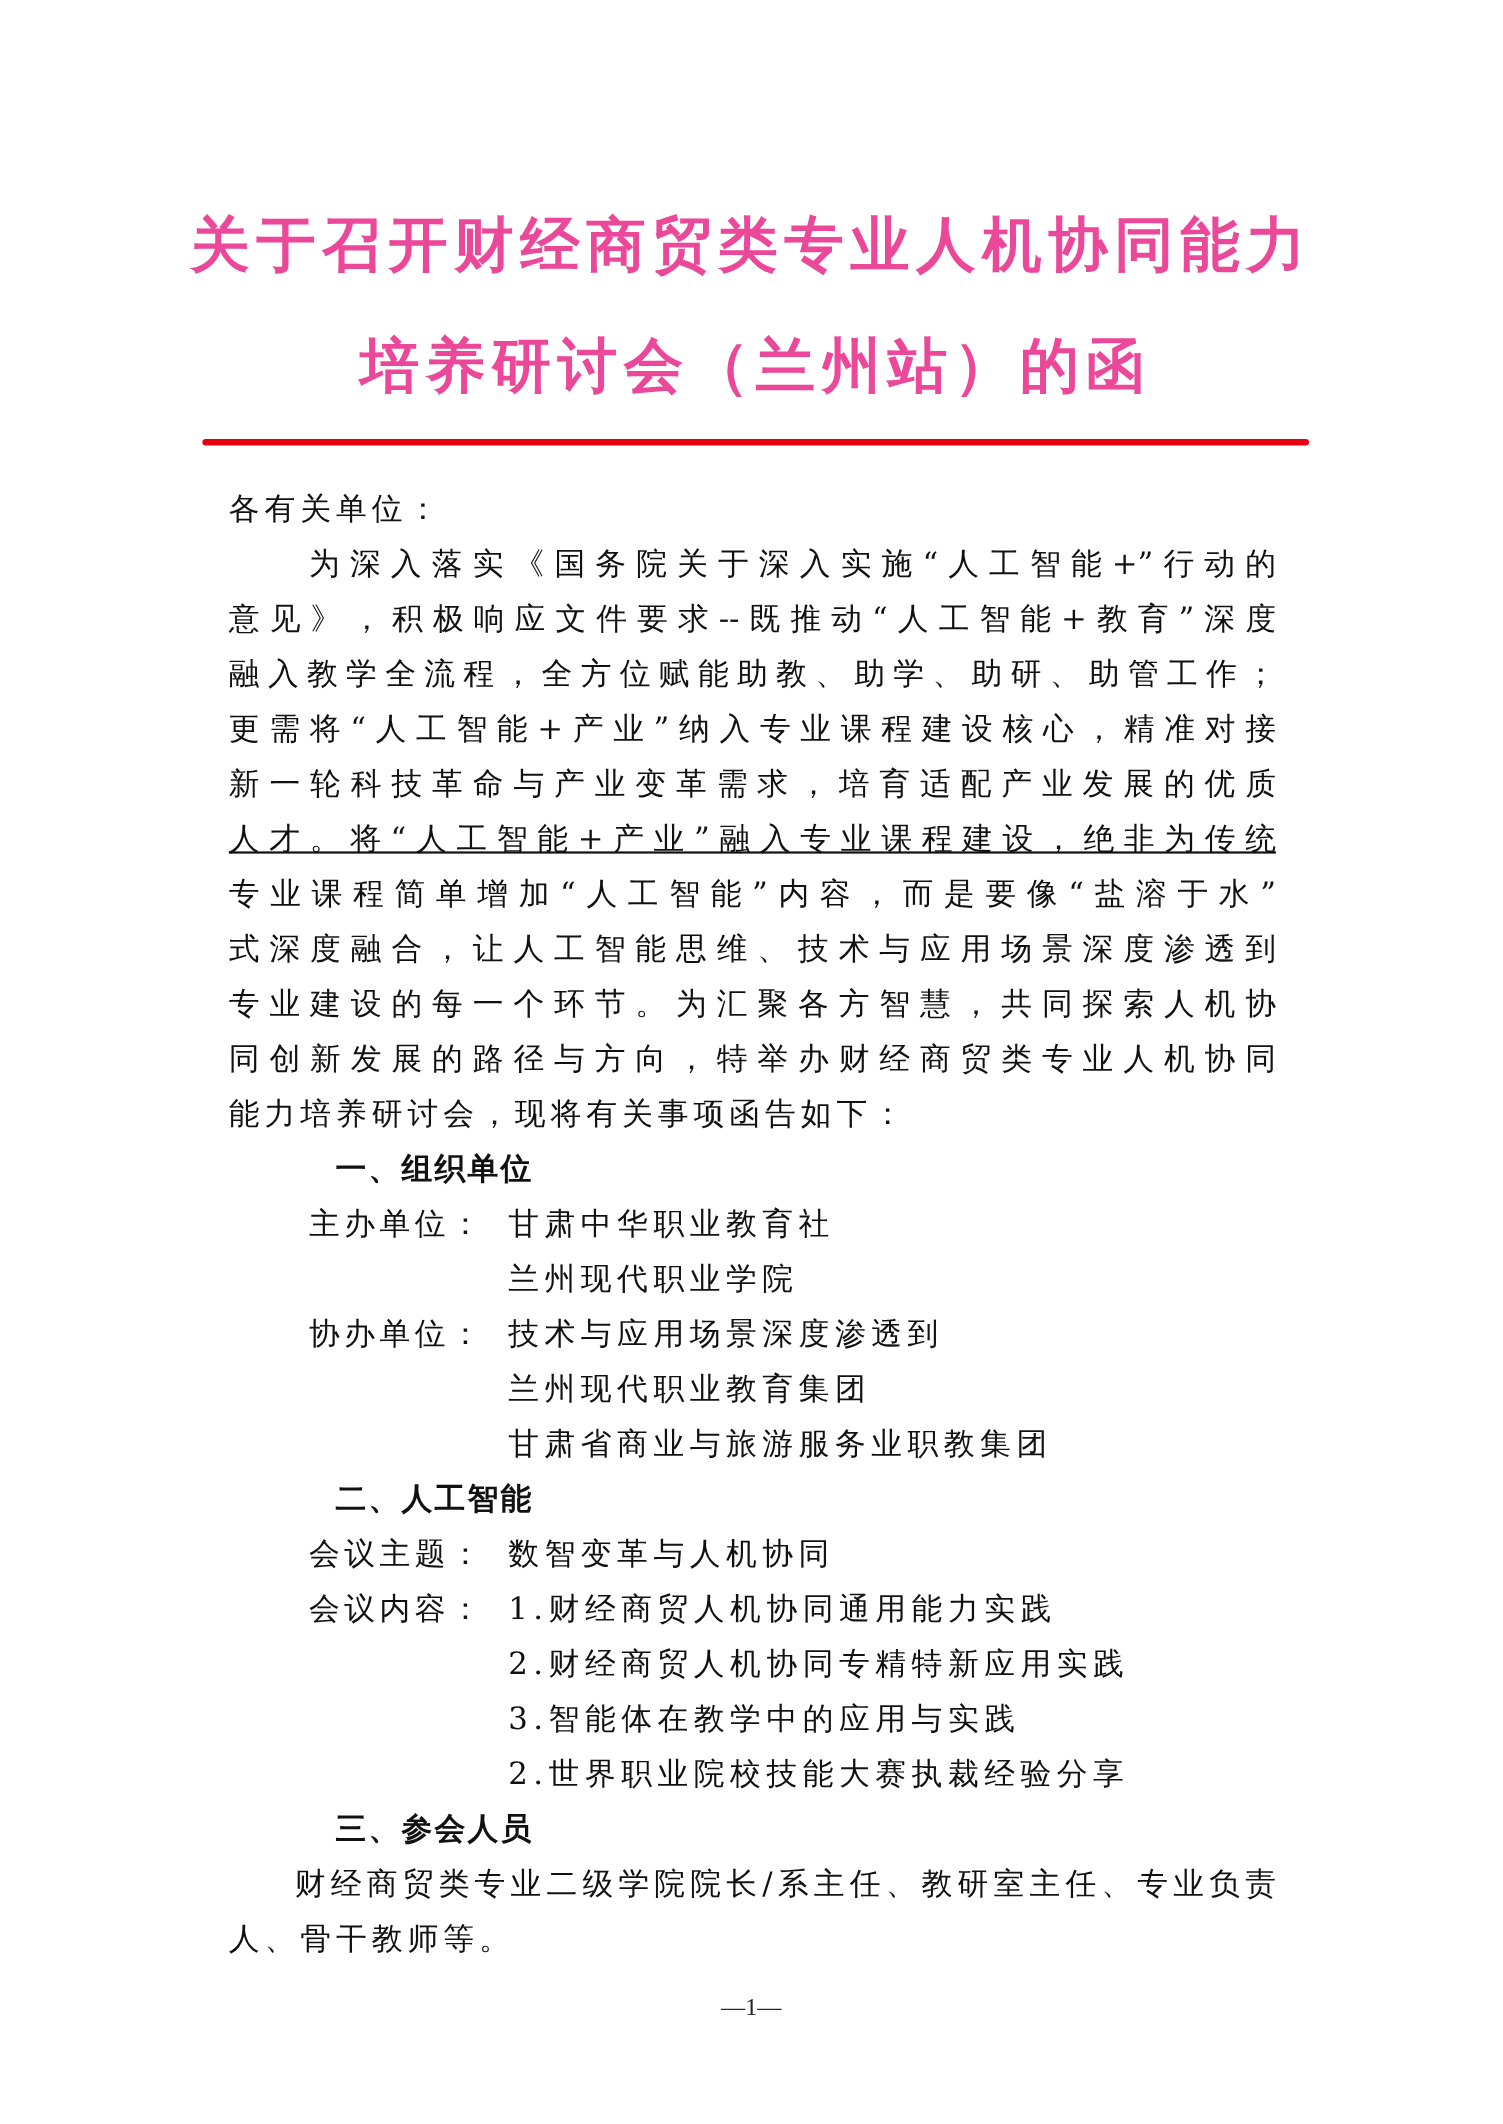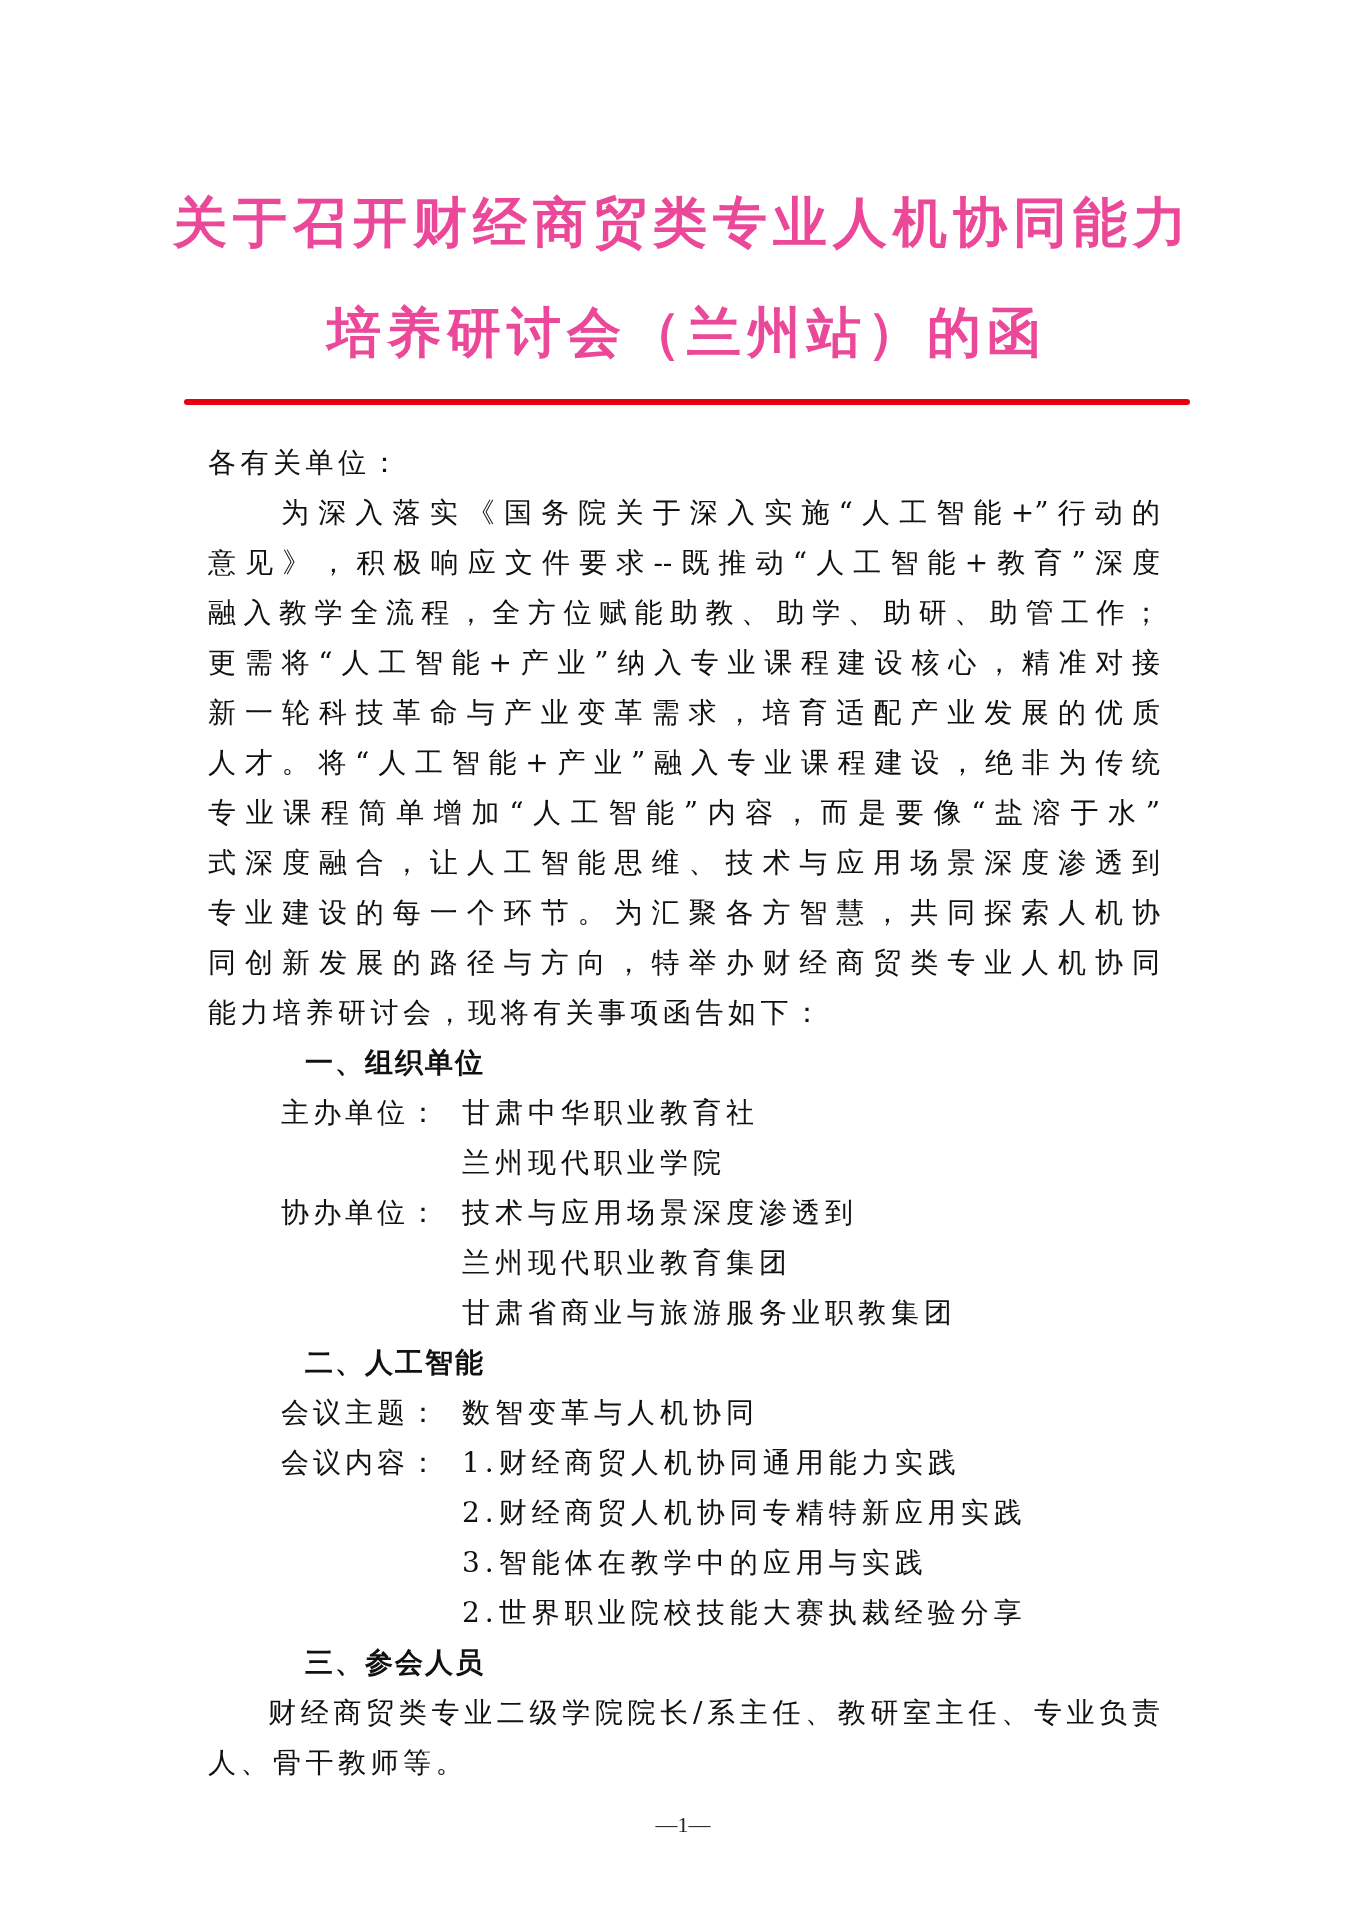--- a/index.html
+++ b/index.html
@@ -79,21 +79,21 @@
   <div class="red-rule"></div>
 
   <div class="line" style="top:443px;">各有关单位：</div>
 
   <div>
     <div class="line" style="top:493px; left:281px; width:879px; letter-spacing:0; text-align:justify; text-align-last:justify;">为深入落实《国务院关于深入实施“人工智能+”行动的</div>
     <div class="line just" style="top:543px;">意见》，积极响应文件要求--既推动“人工智能+教育”深度</div>
     <div class="line just" style="top:593px;">融入教学全流程，全方位赋能助教、助学、助研、助管工作；</div>
     <div class="line just" style="top:643px;">更需将“人工智能+产业”纳入专业课程建设核心，精准对接</div>
     <div class="line just" style="top:693px;">新一轮科技革命与产业变革需求，培育适配产业发展的优质</div>
-    <div class="line just" style="top:743px;">人才。将“人工智能+产业”融入专业课程建设，绝非为传统</div>
+    <div class="line just" style="top:743px;text-decoration:underline;">人才。将“人工智能+产业”融入专业课程建设，绝非为传统</div>
     <div class="line just" style="top:793px;">专业课程简单增加“人工智能”内容，而是要像“盐溶于水”</div>
     <div class="line just" style="top:843px;">式深度融合，让人工智能思维、技术与应用场景深度渗透到</div>
     <div class="line just" style="top:893px;">专业建设的每一个环节。为汇聚各方智慧，共同探索人机协</div>
     <div class="line just" style="top:943px;">同创新发展的路径与方向，特举办财经商贸类专业人机协同</div>
     <div class="line" style="top:993px;text-align:center;">能力培养研讨会，现将有关事项函告如下：</div>
   </div>
 
   <div>
     <div class="line indent2 heading" style="top:1043px;">一、组织单位</div>
     <div class="line" style="top:1093px; left:0;">

